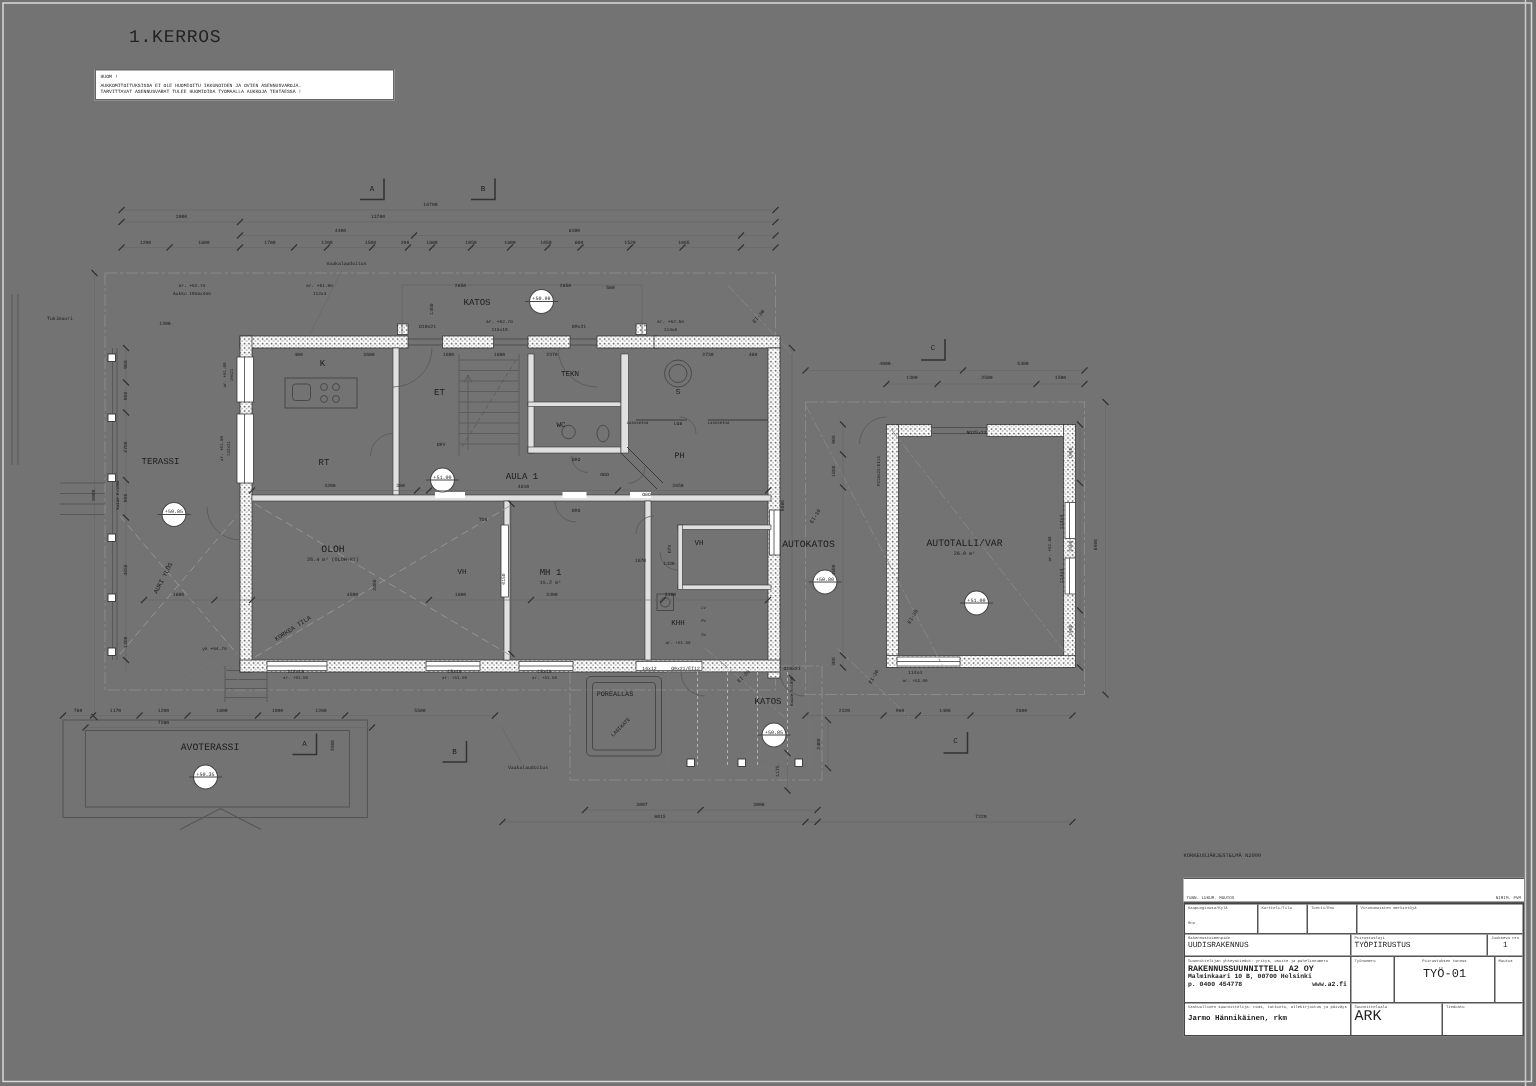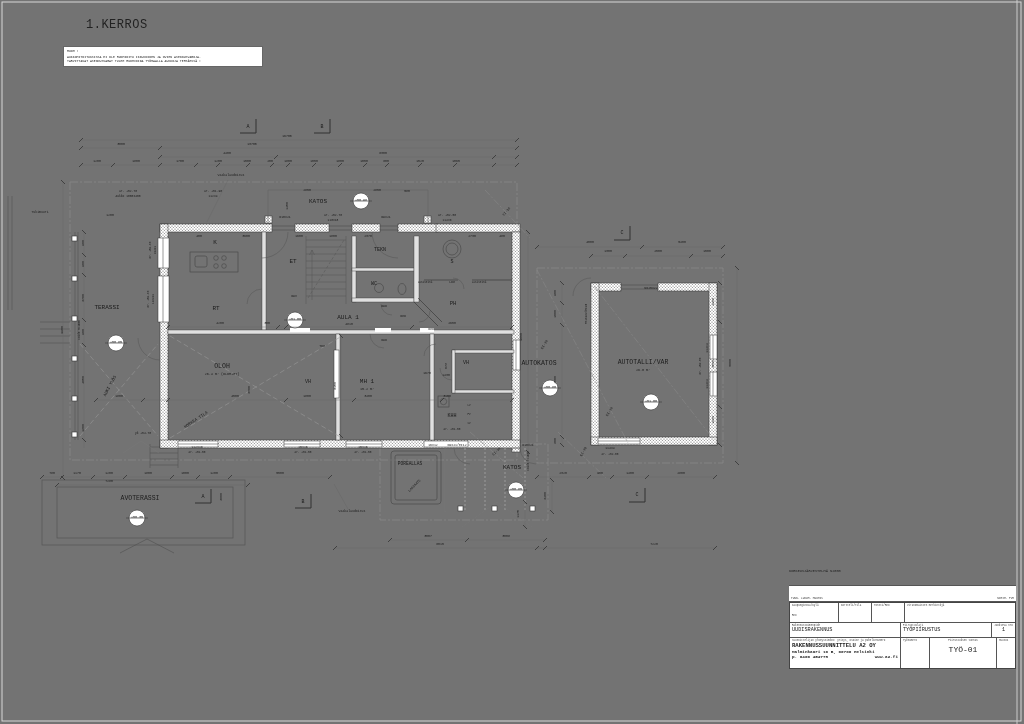--- a/index.html
+++ b/index.html
@@ -522,16 +522,29 @@
           <span class="lbl">Työnumero</span>
         </div>
         <div class="tb-cell center" style="width:62px;">
           <span class="lbl">Piirustuksen tunnus</span>
           <span style="display:block;font-size:8px;margin-top:3px;">TYÖ-01</span>
         </div>
         <div class="tb-cell" style="flex:1;">
           <span class="lbl">Muutos</span>
         </div>
       </div>
+      <div class="tb-row" style="height:21px;">
+        <div class="tb-cell" style="width:106px;">
+          <span class="lbl">Vastuullinen suunnittelija: nimi, tutkinto, allekirjoitus ja päiväys</span>
+          <span style="display:block;font-size:5px;font-weight:bold;margin-top:3px;">Jarmo Hännikäinen, rkm</span>
+        </div>
+        <div class="tb-cell" style="width:56px;">
+          <span class="lbl">Suunnitteluala</span>
+          <span style="display:block;font-size:10px;">ARK</span>
+        </div>
+        <div class="tb-cell" style="flex:1;">
+          <span class="lbl">Tiedosto</span>
+        </div>
+      </div>
     </div>
   </div>
 
 </div>
 
 </body></html>

